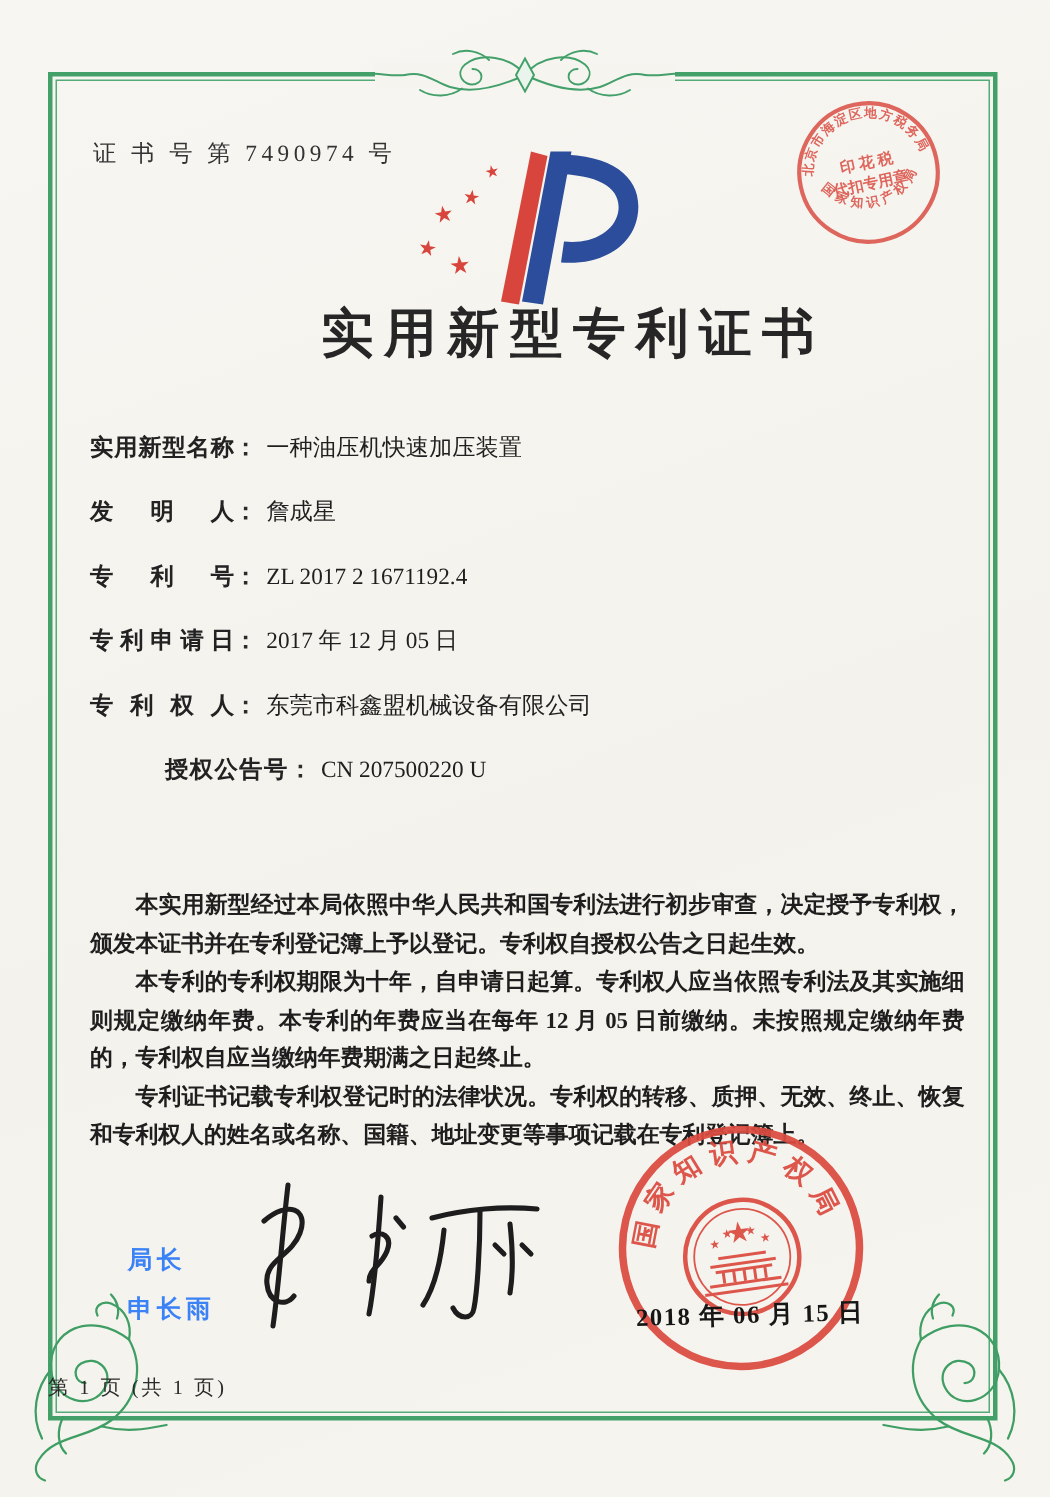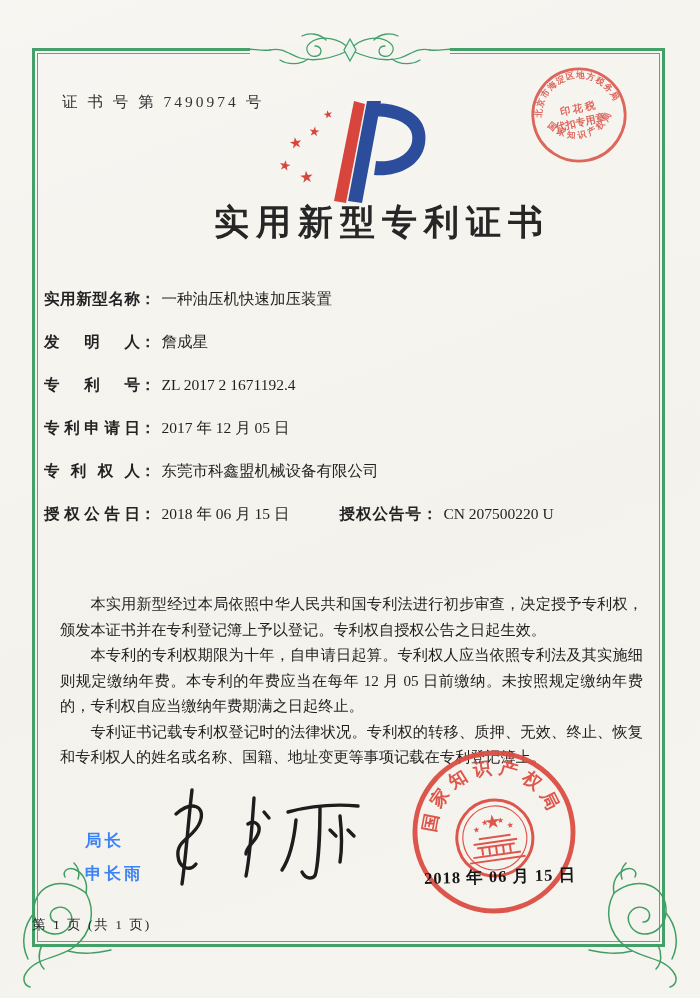--- a/index.html
+++ b/index.html
@@ -16,36 +16,36 @@
   .frame-inner{position:absolute;inset:2px;border:1px solid #55ab77;}
   .cert-number{
     position:absolute;left:62px;top:92px;font-size:15.5px;letter-spacing:3px;color:#333;
   }
   .tax-stamp{position:absolute;left:520px;top:56px;width:118px;height:118px;opacity:.92;}
   .logo{position:absolute;left:266px;top:97px;width:168px;height:110px;}
   .title{
     position:absolute;left:32px;top:199px;width:636px;text-align:center;
     font-size:35px;font-weight:700;letter-spacing:7px;color:#262626;padding-left:32px;
   }
-  .fields{position:absolute;left:44px;top:287px;width:578px;font-size:15.5px;}
+  .fields{position:absolute;left:60px;top:287px;width:578px;font-size:15.5px;}
   .field-row{margin-bottom:19px;line-height:24px;}
   .field-label{
     display:inline-block;width:96px;vertical-align:top;
     text-align:justify;text-align-last:justify;font-weight:600;color:#222;
   }
   .field-colon{font-weight:600;margin-right:6px;}
   .field-value{display:inline-block;vertical-align:top;max-width:440px;color:#1f1f1f;}
   .grant-row{display:flex;}
   .grant-no-group{margin-left:50px;white-space:nowrap;}
   .grant-no-group .field-label{width:auto;letter-spacing:1px;}
   .body-text{
     position:absolute;left:60px;top:591px;width:583px;
     font-size:15.2px;line-height:25.5px;text-align:justify;color:#1e1e1e;
   }
-  .body-text p{margin:0;text-indent:2em;}
+  .body-text p{margin:0;text-indent:2em;font-weight:bold;}
   .signer{
     position:absolute;left:85px;top:824px;
     font-family:"Liberation Sans", sans-serif;font-weight:600;
     font-size:16.5px;line-height:33px;letter-spacing:3px;color:#3b82f6;
   }
   .signature{position:absolute;left:148px;top:782px;width:235px;height:110px;}
   .big-seal{position:absolute;left:402px;top:742px;width:184px;height:184px;opacity:.93;}
   .seal-date{
     position:absolute;left:424px;top:866px;font-size:16.5px;font-weight:700;
     letter-spacing:1px;color:#161616;transform:rotate(-1.5deg);
@@ -152,23 +152,20 @@
   <div class="field-row">
     <span class="field-label">专利号</span><span class="field-colon">：</span><span class="field-value">ZL 2017 2 1671192.4</span>
   </div>
   <div class="field-row">
     <span class="field-label">专利申请日</span><span class="field-colon">：</span><span class="field-value">2017 年 12 月 05 日</span>
   </div>
   <div class="field-row">
     <span class="field-label">专利权人</span><span class="field-colon">：</span><span class="field-value">东莞市科鑫盟机械设备有限公司</span>
   </div>
   <div class="field-row grant-row">
-    <span>
-      <span class="field-label">授权公告日</span><span class="field-colon">：</span><span class="field-value">2018 年 06 月 15 日</span>
-    </span>
     <span class="grant-no-group">
       <span class="field-label">授权公告号</span><span class="field-colon">：</span><span class="field-value">CN 207500220 U</span>
     </span>
   </div>
 </div>
 
 <div class="body-text">
   <p>本实用新型经过本局依照中华人民共和国专利法进行初步审查，决定授予专利权，颁发本证书并在专利登记簿上予以登记。专利权自授权公告之日起生效。</p>
   <p>本专利的专利权期限为十年，自申请日起算。专利权人应当依照专利法及其实施细则规定缴纳年费。本专利的年费应当在每年 12 月 05 日前缴纳。未按照规定缴纳年费的，专利权自应当缴纳年费期满之日起终止。</p>
   <p>专利证书记载专利权登记时的法律状况。专利权的转移、质押、无效、终止、恢复和专利权人的姓名或名称、国籍、地址变更等事项记载在专利登记簿上。</p>

